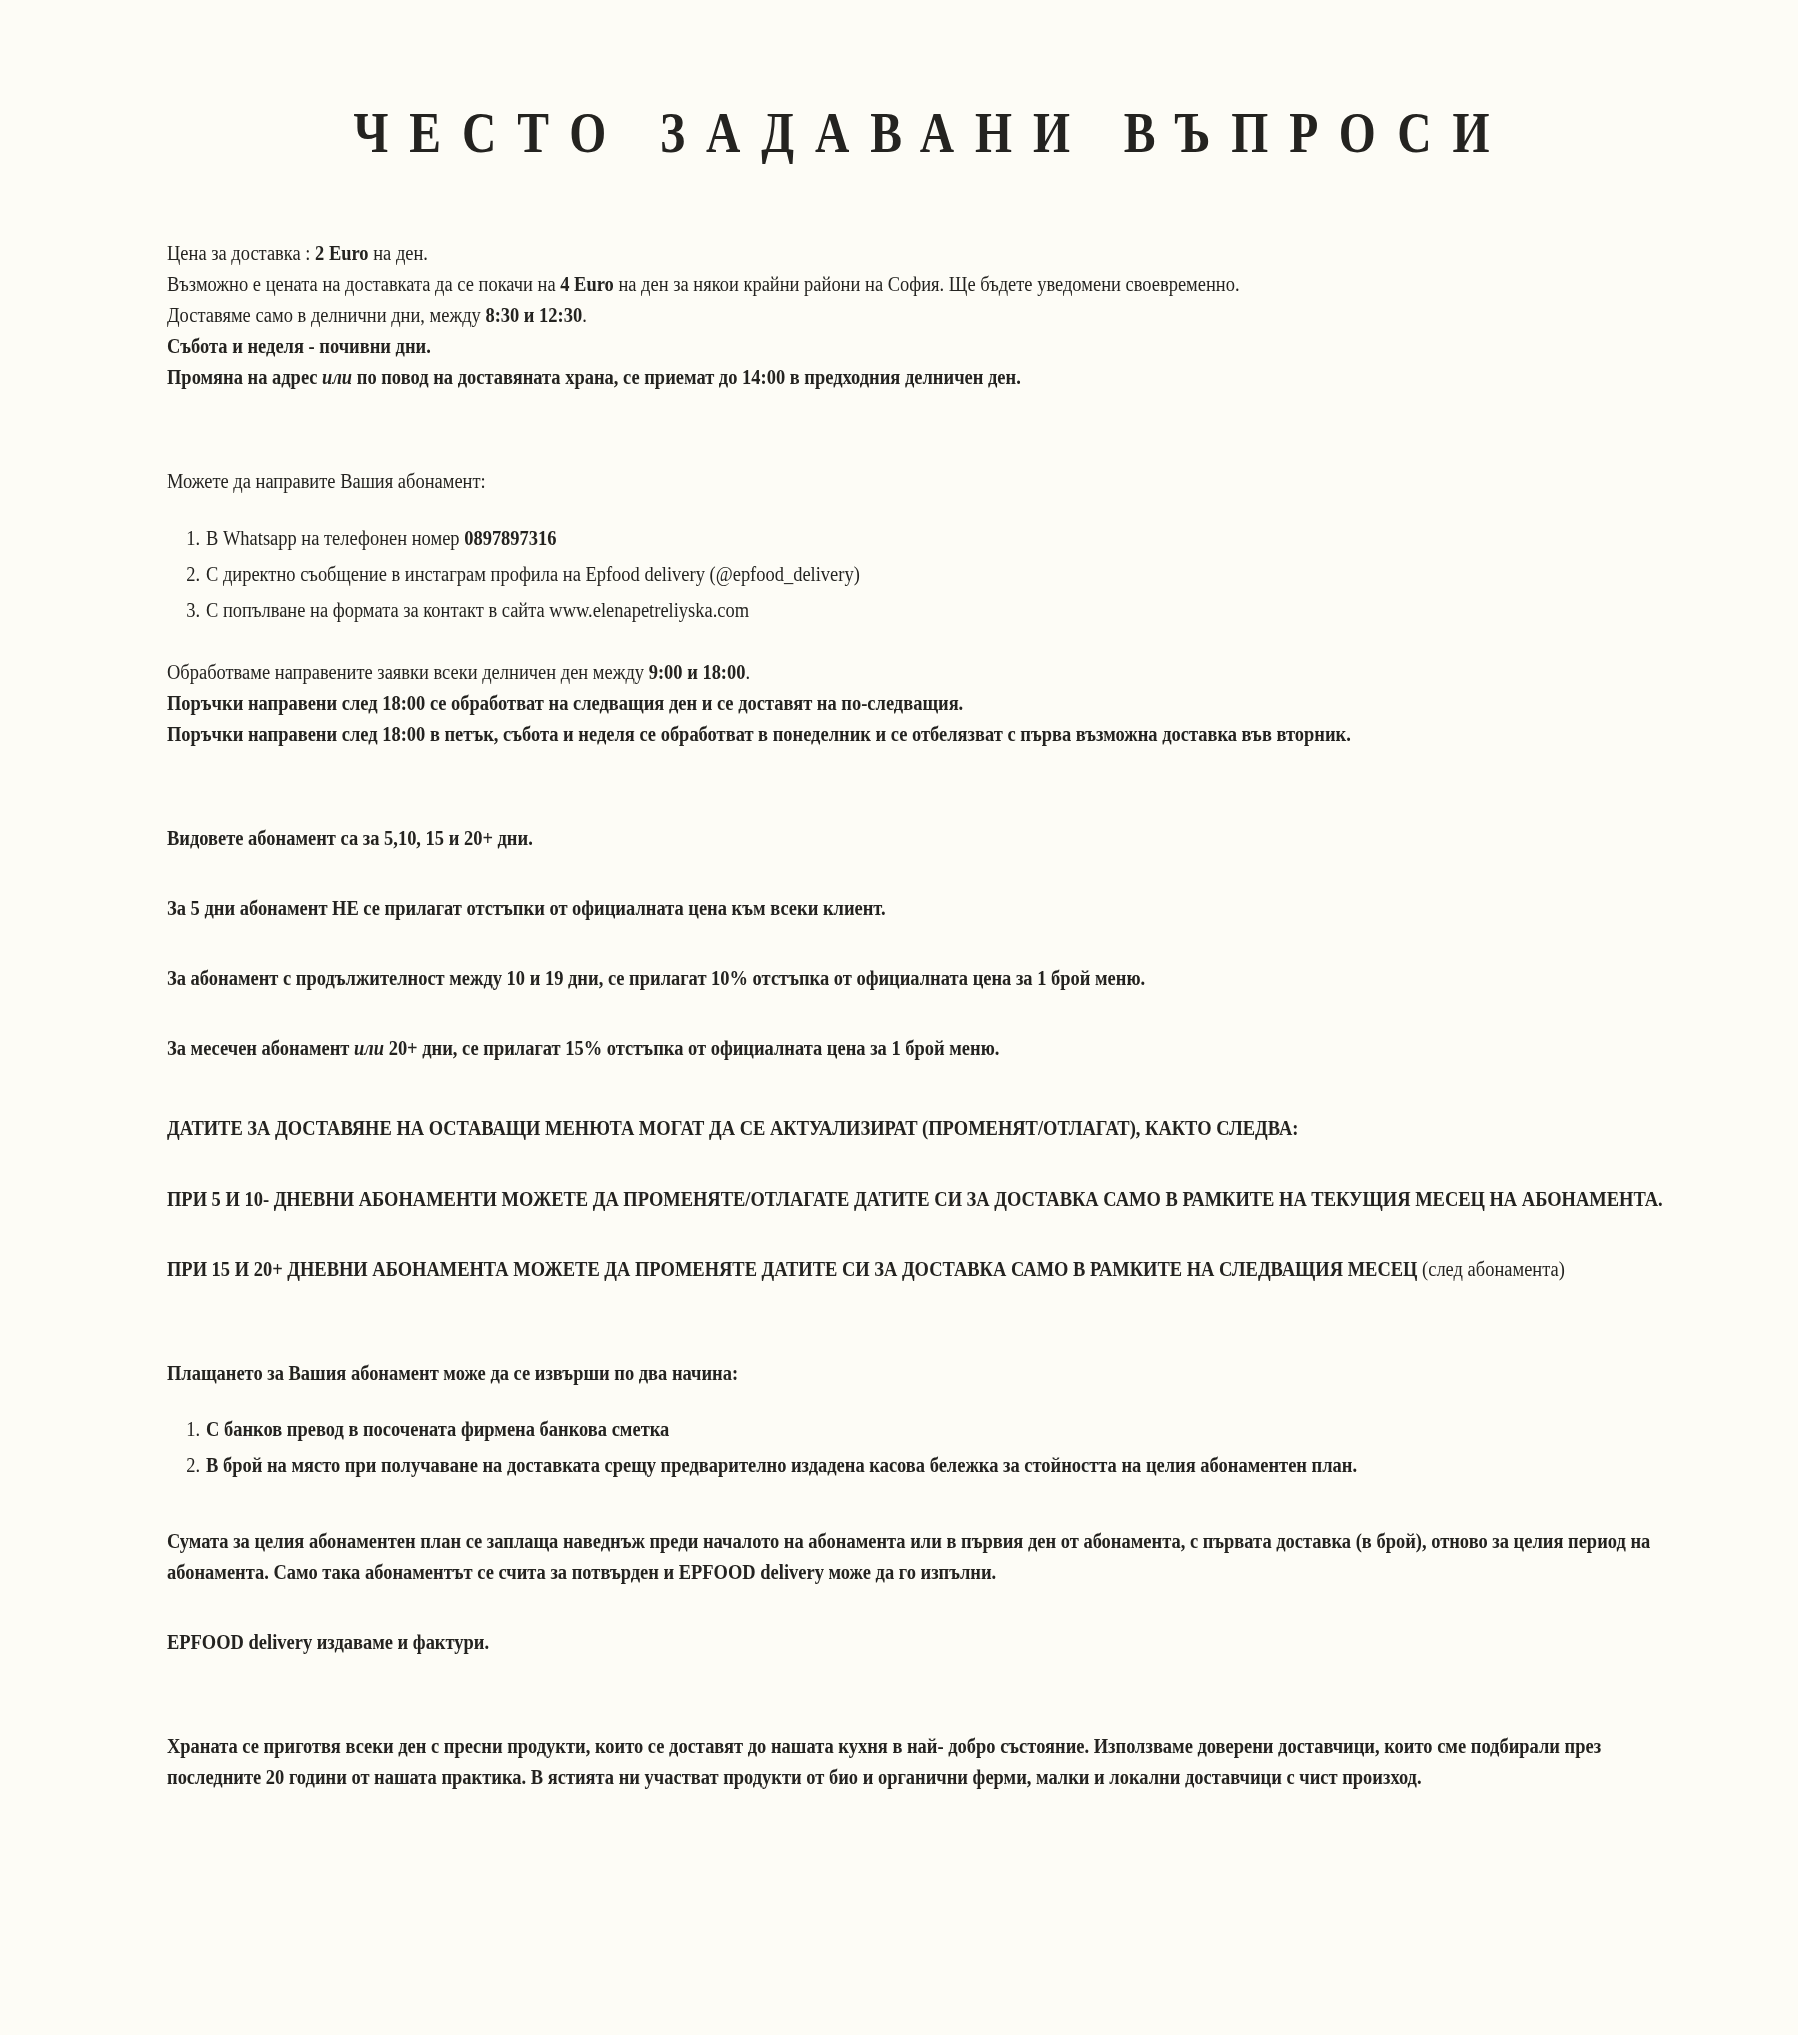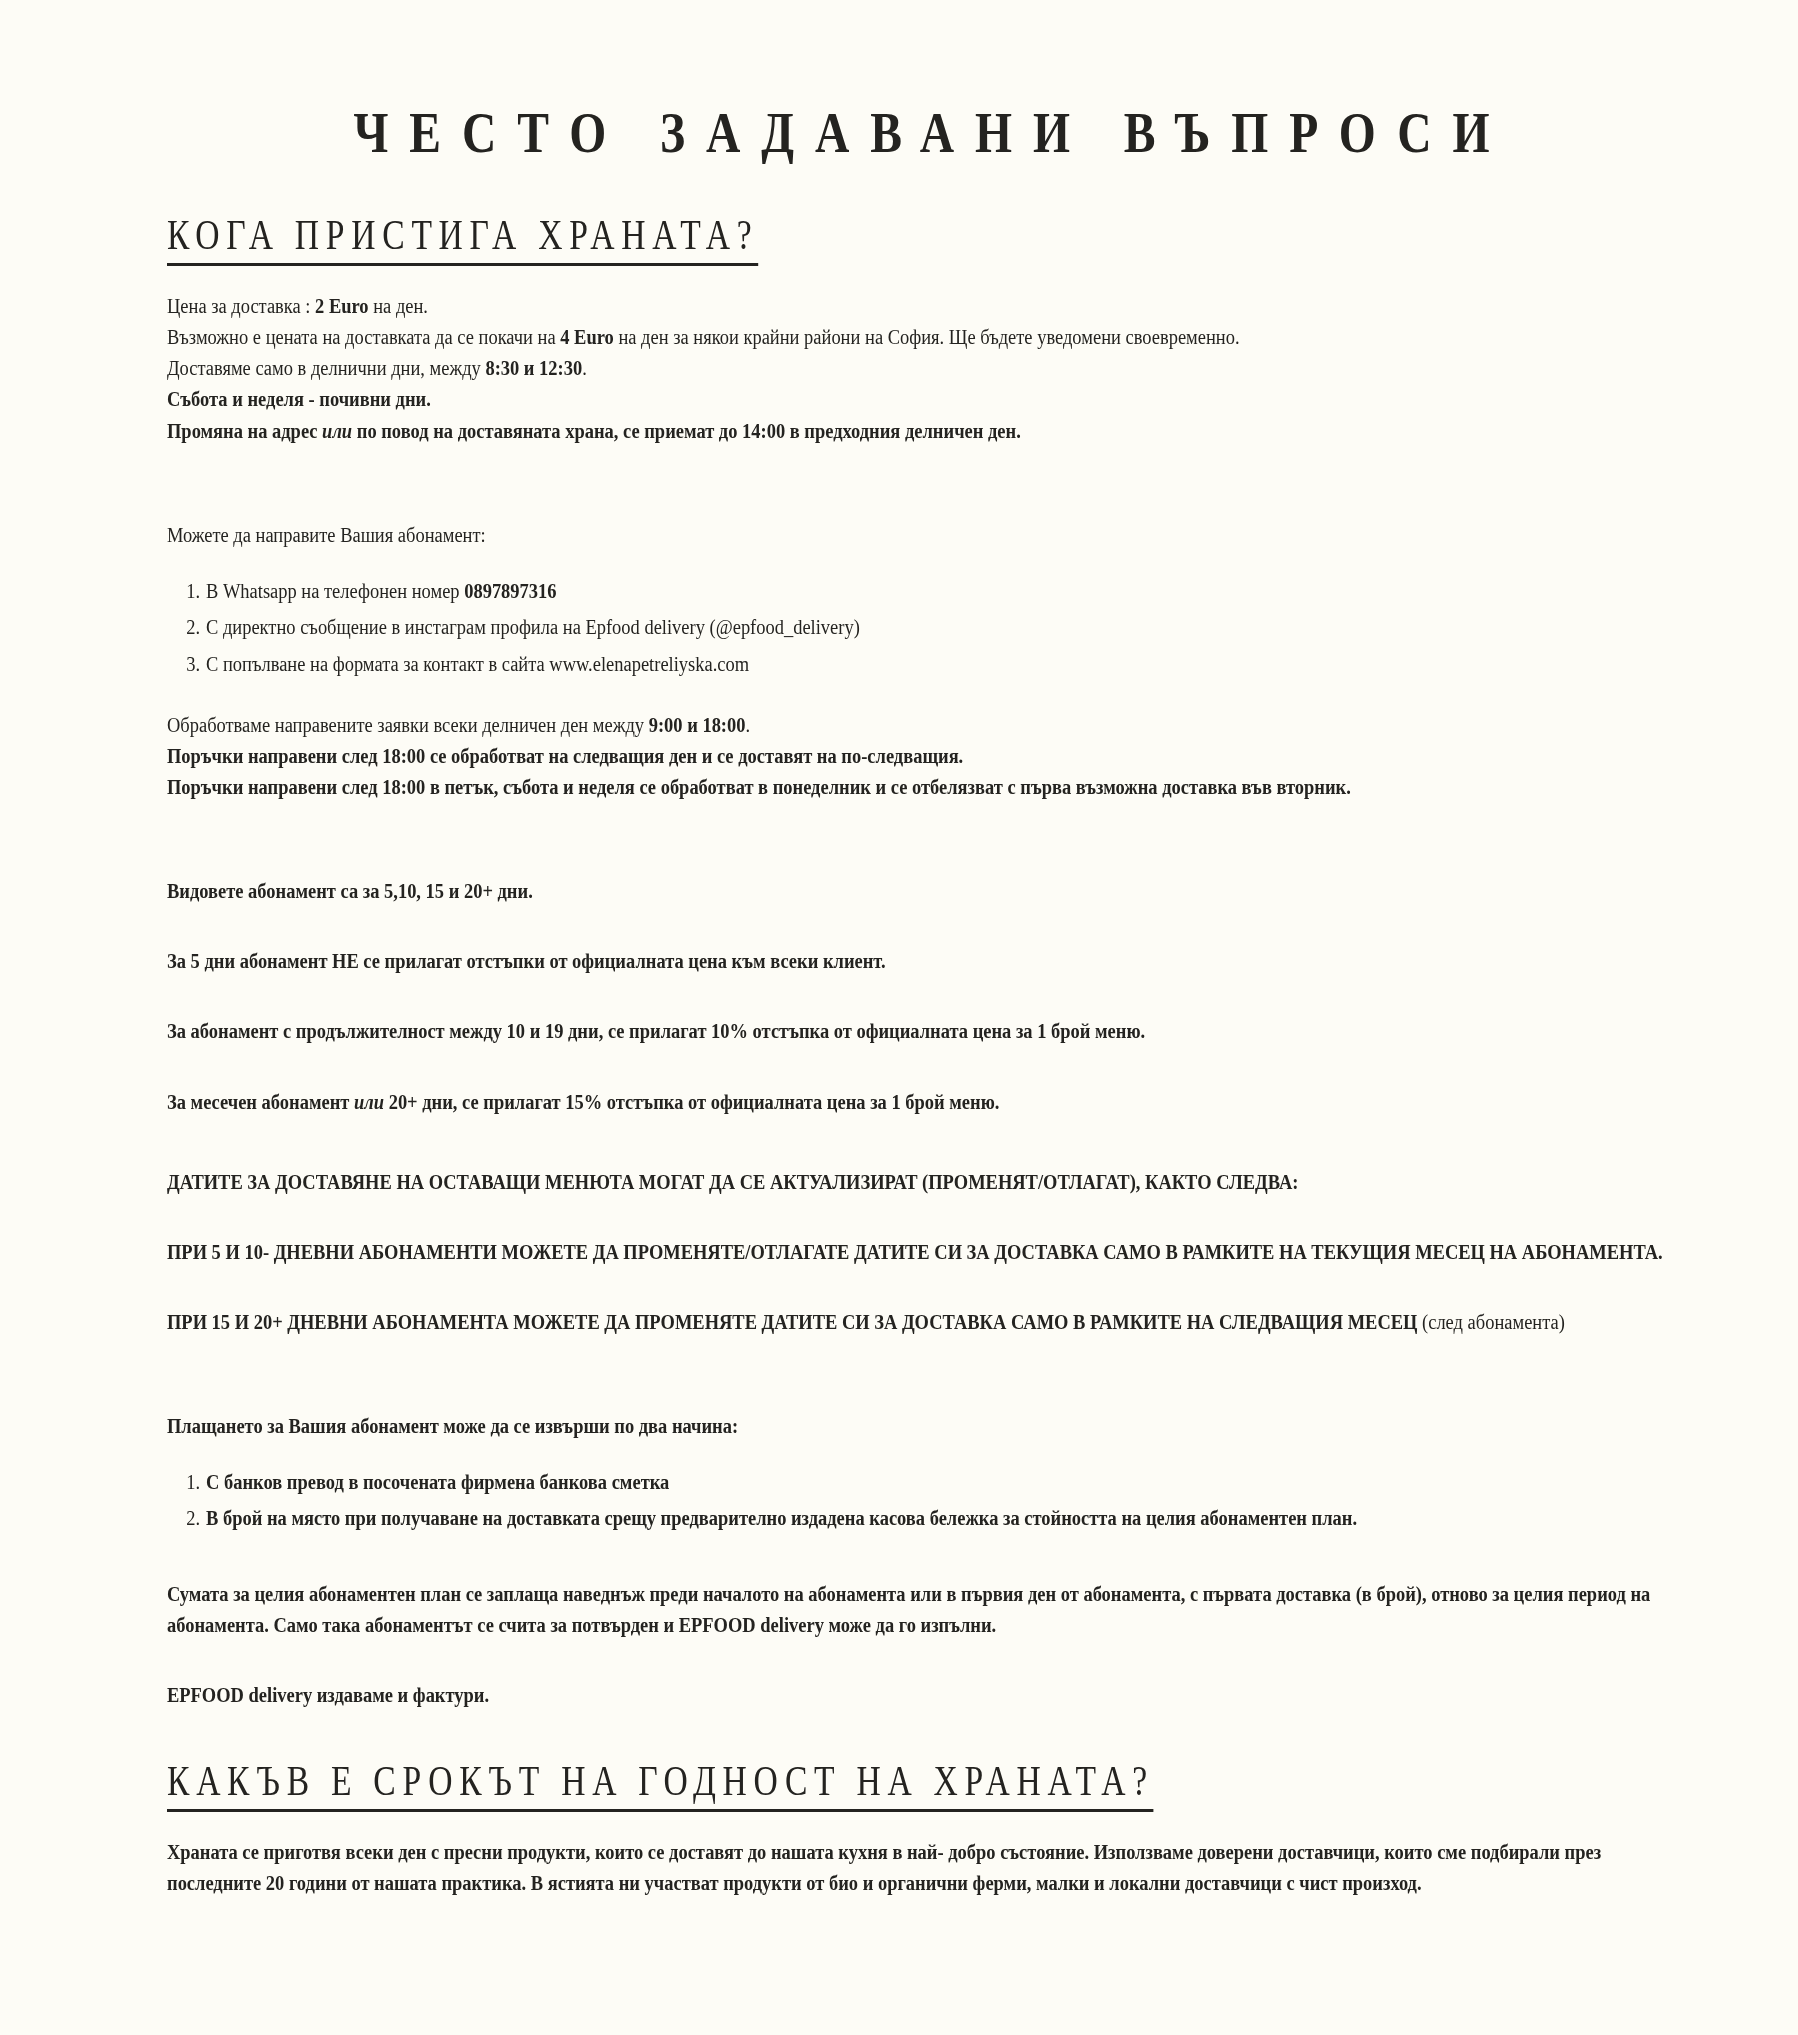--- a/index.html
+++ b/index.html
@@ -121,23 +121,20 @@
 </head>
 <body>
 
 <div class="page">
   <div class="inner">
 
     <h1 class="doc-title">ЧЕСТО ЗАДАВАНИ ВЪПРОСИ</h1>
 
     <div class="sp-h1"></div>
 
-    <div class="head-wrap">
-      <div class="section-head"><span class="txt">КОГА ПРИСТИГА ХРАНАТА?</span></div>
-    </div>
     <div class="sp-after-head"></div>
 
     <div class="body-block">
       <p><span>Цена за доставка : </span><span class="bold">2 Euro</span><span> на ден.</span></p>
       <p><span>Възможно е цената на доставката да се покачи на </span><span class="bold">4 Euro</span><span> на ден за някои крайни райони на София. Ще бъдете уведомени своевременно.</span></p>
       <p><span>Доставяме само в делнични дни, между </span><span class="bold">8:30 и 12:30</span><span>.</span></p>
       <p class="b">Събота и неделя - почивни дни.</p>
       <p class="b"><span>Промяна на адрес </span><span class="ital">или</span><span> по повод на доставяната храна, се приемат до 14:00 в предходния делничен ден.</span></p>
     </div>
 
@@ -191,23 +188,20 @@
         <li><span>В брой на място при получаване на доставката срещу предварително издадена касова бележка за стойността на целия абонаментен план.</span></li>
       </ol>
       <div class="gap-lg"></div>
       <p class="b">Сумата за целия абонаментен план се заплаща наведнъж преди началото на абонамента или в първия ден от абонамента, с първата доставка (в брой), отново за целия период на абонамента. Само така абонаментът се счита за потвърден  и EPFOOD delivery може да го изпълни.</p>
       <div class="gap-lg"></div>
       <p class="b">EPFOOD delivery издаваме и фактури.</p>
     </div>
 
     <div class="sp-h2"></div>
 
-    <div class="head-wrap">
-      <div class="section-head"><span class="txt">КАКЪВ Е СРОКЪТ НА ГОДНОСТ НА ХРАНАТА?</span></div>
-    </div>
     <div class="sp-after-head"></div>
 
     <div class="body-block">
       <p class="b">Храната се приготвя всеки ден с пресни продукти, които се доставят до нашата кухня в най- добро състояние. Използваме доверени доставчици, които сме подбирали през последните 20 години от нашата практика. В ястията ни участват продукти от био и органични ферми, малки и локални доставчици с чист произход.</p>
 
     </div>
 
   </div>
 </div>
 

